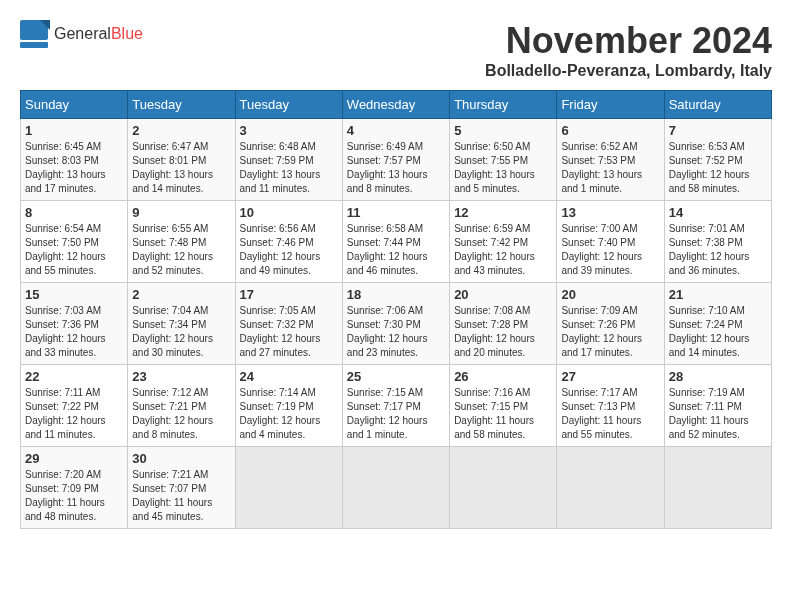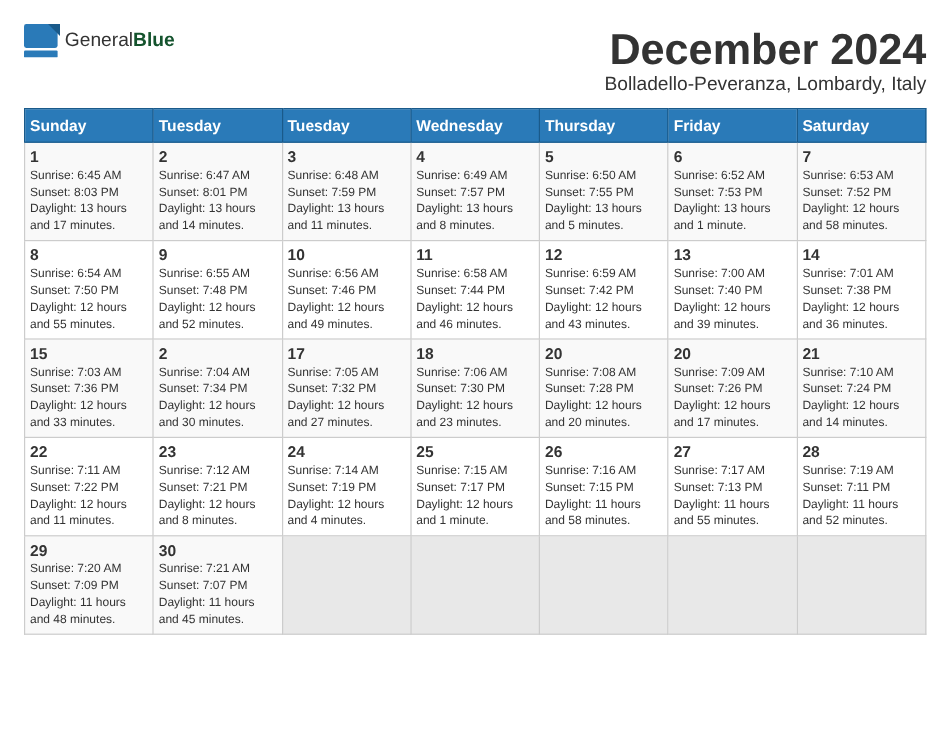--- a/index.html
+++ b/index.html
@@ -25,34 +25,34 @@
       text-align: right;
     }
     .month-title {
       font-size: 36px;
       font-weight: bold;
       color: #333;
     }
     .location-title {
       font-size: 16px;
       color: #333;
-      font-weight: normal;
+      font-weight: bold;
     }
     table {
       width: 100%;
       border-collapse: collapse;
       font-size: 11px;
     }
     thead tr th {
       background-color: #2a7ab8;
       color: #fff;
       padding: 6px 4px;
       text-align: left;
       font-size: 13px;
-      font-weight: bold;
+      font-weight: normal;
       border: 1px solid #1a5a8a;
     }
     tbody tr td {
       border: 1px solid #ccc;
       vertical-align: top;
       padding: 4px;
       width: 107px;
       min-height: 70px;
       background: #fff;
     }
@@ -81,26 +81,26 @@
 
 <div class="header-section">
   <div class="logo">
     <svg width="30" height="28" viewBox="0 0 30 28">
       <rect x="0" y="0" width="28" height="20" rx="2" fill="#2a7ab8"></rect>
       <polygon points="20,0 30,0 30,10" fill="#1a5a8a"></polygon>
       <rect x="0" y="22" width="28" height="6" rx="1" fill="#2a7ab8"></rect>
     </svg>
     <div>
       <div style="line-height:1">
-        <span style="font-size:16px;font-weight:normal;color:#333;">General</span><span style="font-size:16px;font-weight:bold;color:#14532d;">Blue</span>
+        <span style="font-size:16px;font-weight:normal;color:#333;">General</span><span style="font-size:16px;font-weight:normal;color:#ef4444;">Blue</span>
       </div>
     </div>
   </div>
   <div class="title-section">
-    <div class="month-title">December 2024</div>
+    <div class="month-title">November 2024</div>
     <div class="location-title">Bolladello-Peveranza, Lombardy, Italy</div>
   </div>
 </div>
 
 <table>
   <thead>
     <tr>
       <th>Sunday</th>
       <th>Tuesday</th>
       <th>Tuesday</th>

